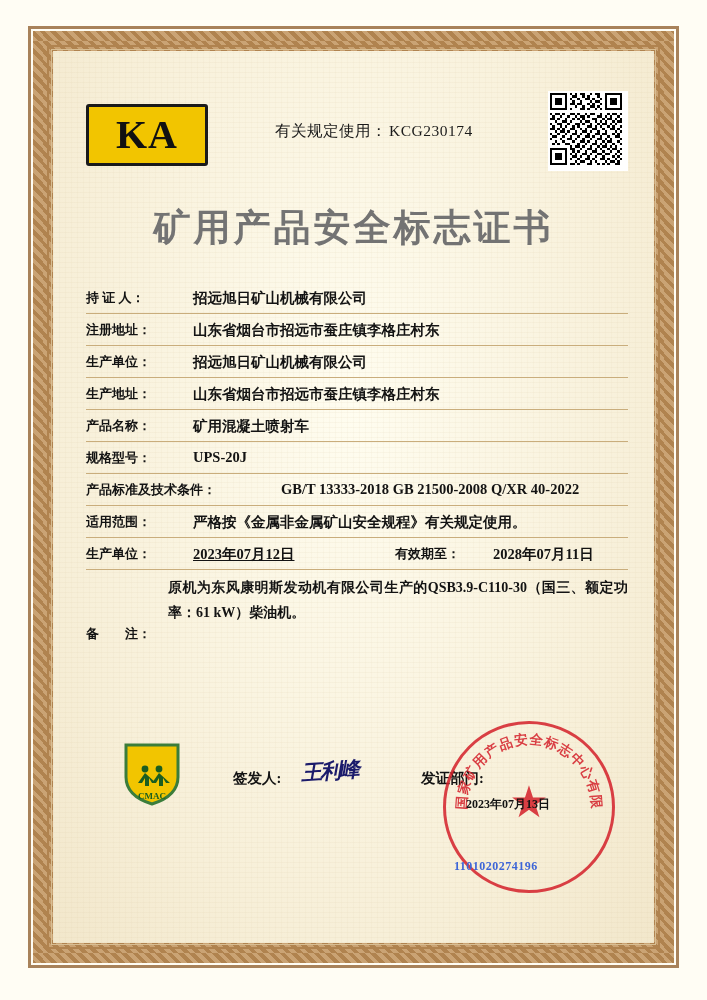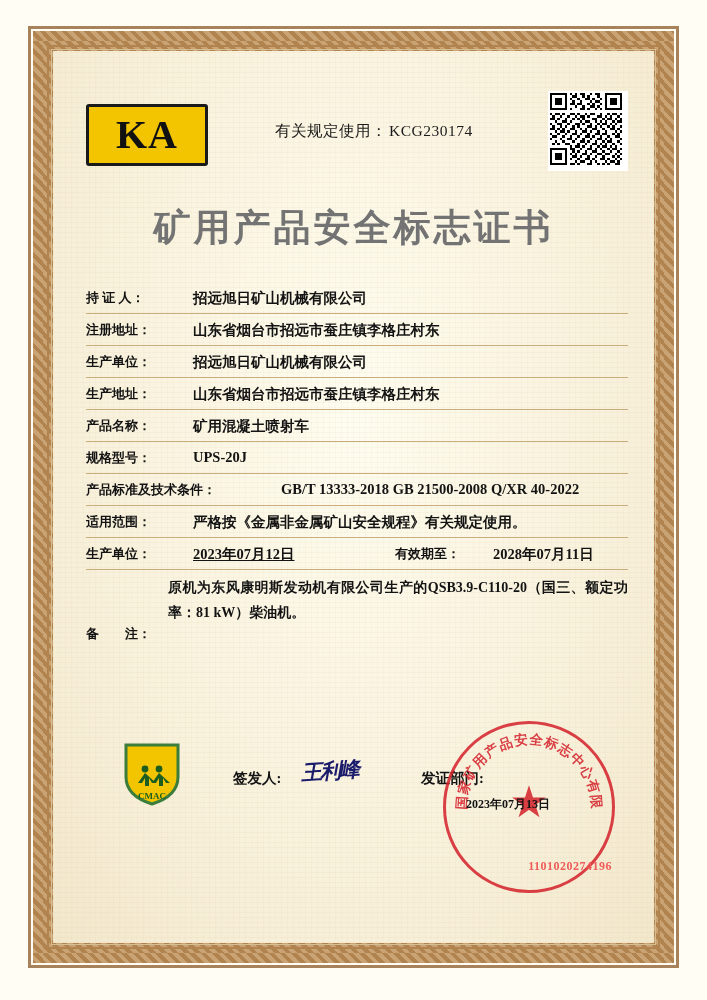--- a/index.html
+++ b/index.html
@@ -271,22 +271,22 @@
     color: #d4202a;
     font-size: 44px;
     line-height: 44px;
     text-align: center;
   }
   .seal-code {
     position: absolute;
     left: 8px;
     right: 0;
     bottom: 16px;
-    text-align: right;
-    color: #ef4444;
+    text-align: left;
+    color: #1d4ed8;
     font-size: 12px;
     font-weight: bold;
     letter-spacing: 0.5px;
   }
   .seal-ring-text {
     position: absolute;
     left: 0; top: 0; width: 166px; height: 166px;
   }
   .seal-ring-text text {
     fill: #d4202a;
@@ -597,21 +597,21 @@
 
       <div class="f lab" style="left:33px; top:494px;">生产单位：</div>
       <div class="f" style="left:140px; top:494px;text-decoration:underline;">2023年07月12日</div>
       <div class="f lab" style="left:342px; top:494px;">有效期至：</div>
       <div class="f" style="left:440px; top:494px;">2028年07月11日</div>
       <div class="rule" style="top:518px;"></div>
 
       <div class="f lab" style="left:33px; top:526px;margin-top:48px;">备　　注：</div>
     </div>
 
-    <div class="note-para" style="top:524px; left:115px; right:26px;">原机为东风康明斯发动机有限公司生产的QSB3.9-C110-20（国三、额定功率：81 kW）柴油机。</div>
+    <div class="note-para" style="top:524px; left:115px; right:26px;">原机为东风康明斯发动机有限公司生产的QSB3.9-C110-30（国三、额定功率：61 kW）柴油机。</div>
 
 
     <div class="cmac-badge">
       <svg width="58" height="66" viewBox="0 0 58 66">
         <path d="M3 4 H55 V36 Q55 55 29 63 Q3 55 3 36 Z" fill="#f2c500" stroke="#3b7d3b" stroke-width="3"></path>
         <g fill="#1b5e20">
           <circle cx="22" cy="28" r="3.4"></circle>
           <circle cx="36" cy="28" r="3.4"></circle>
           <path d="M22 32 l-7 10 h4 l3 -5 v8 h4 v-8 l3 5 h4 z"></path>
           <path d="M36 32 l-7 10 h4 l3 -5 v8 h4 v-8 l3 5 h4 z"></path>

